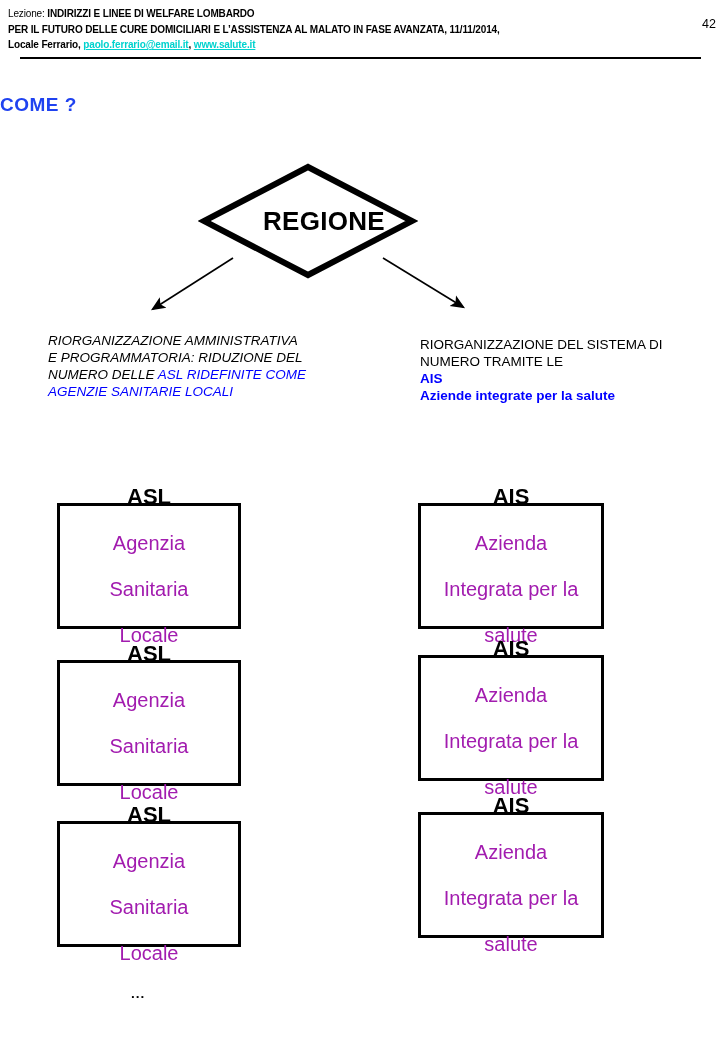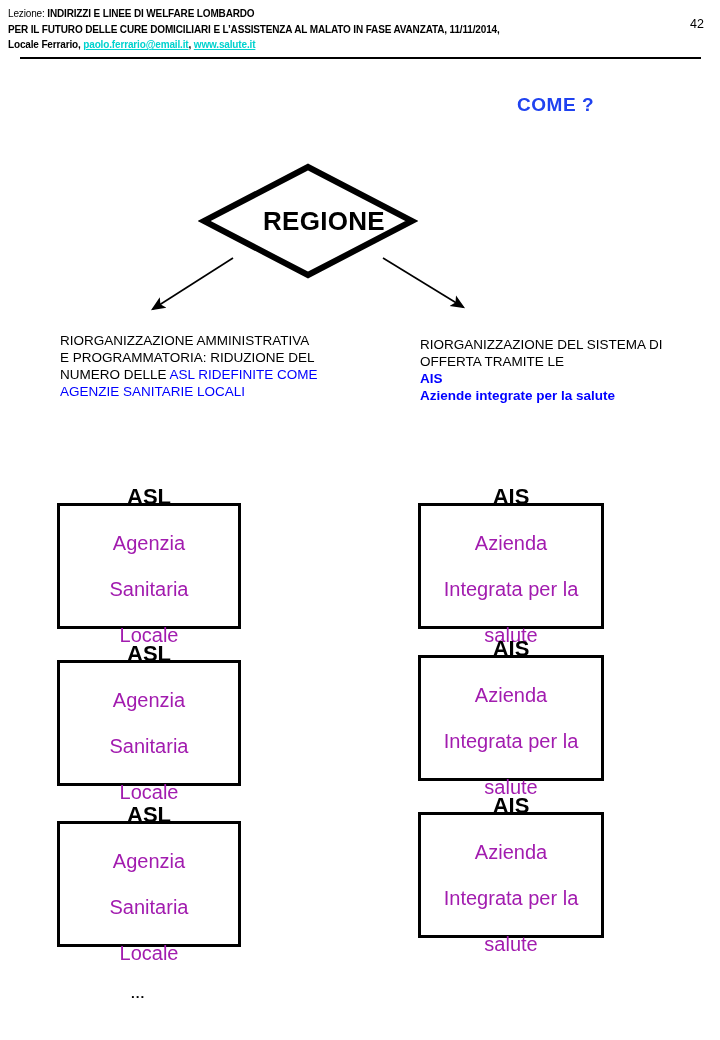--- a/index.html
+++ b/index.html
@@ -33,42 +33,42 @@
   }
   .hdr-regular { font-weight: normal; }
   .hdr-bold { font-weight: bold; }
   .hdr-link {
     color: #00D2CE;
     text-decoration: underline;
     font-weight: bold;
   }
   #page-number {
     position: absolute;
-    right: 16px;
+    right: 4px;
     top: 17px;
     font-size: 12.5px;
     font-weight: normal;
     color: #000000;
   }
   #header-rule {
     position: absolute;
     left: 20px;
     top: 57px;
     width: 681px;
     height: 0;
     border-top: 2px solid #000000;
   }
 
   
   #slide-title {
     position: absolute;
     left: 0;
     top: 94px;
     width: 594px;
-    text-align: right;
+    text-align: left;
     font-size: 19px;
     font-weight: bold;
     color: #1F42F0;
     letter-spacing: 0.5px;
   }
 
   
   #diamond-wrap {
     position: absolute;
     left: 198px;
@@ -104,23 +104,24 @@
 
   
   .desc {
     position: absolute;
     font-size: 13.5px;
     line-height: 17px;
     color: #000000;
   }
   .desc .blue { color: #0000FF; }
   #desc-left {
-    left: 60px;
+    left: 48px;
     top: 332px;
     width: 260px;
+    font-style: italic;
   }
   #desc-right {
     left: 420px;
     top: 336px;
     width: 255px;
   }
   #desc-right .blue-bold { color: #0000FF; font-weight: bold; }
 
   
   .ent-box {
@@ -203,21 +204,21 @@
       <marker id="ah" markerWidth="9" markerHeight="9" refX="7.5" refY="4.5" orient="auto" markerUnits="strokeWidth">
         <polygon points="0,0.6 9,4.5 0,8.4 2,4.5" fill="#000000"></polygon>
       </marker>
     </defs>
     <line x1="233" y1="258" x2="153" y2="309" stroke="#000000" stroke-width="1.6" marker-end="url(#ah)"></line>
     <line x1="383" y1="258" x2="463" y2="307" stroke="#000000" stroke-width="1.6" marker-end="url(#ah)"></line>
   </svg>
 
   <div class="desc" id="desc-left"><span>RIORGANIZZAZIONE AMMINISTRATIVA E PROGRAMMATORIA: RIDUZIONE DEL NUMERO DELLE </span><span class="blue">ASL RIDEFINITE COME AGENZIE SANITARIE LOCALI</span></div>
 
-  <div class="desc" id="desc-right"><span>RIORGANIZZAZIONE DEL SISTEMA DI OFFERTA TRAMITE LE</span><br><span class="blue-bold">AIS</span><br><span class="blue-bold">Aziende integrate per la salute</span></div>
+  <div class="desc" id="desc-right"><span>RIORGANIZZAZIONE DEL SISTEMA DI NUMERO TRAMITE LE</span><br><span class="blue-bold">AIS</span><br><span class="blue-bold">Aziende integrate per la salute</span></div>
 
   <div class="ent-box asl-box row1-asl">
     <div class="ent-title">ASL</div>
     <div class="ent-line">Agenzia</div>
     <div class="ent-line">Sanitaria</div>
     <div class="ent-line">Locale</div>
   </div>
 
   <div class="ent-box asl-box row2-asl">
     <div class="ent-title">ASL</div>

